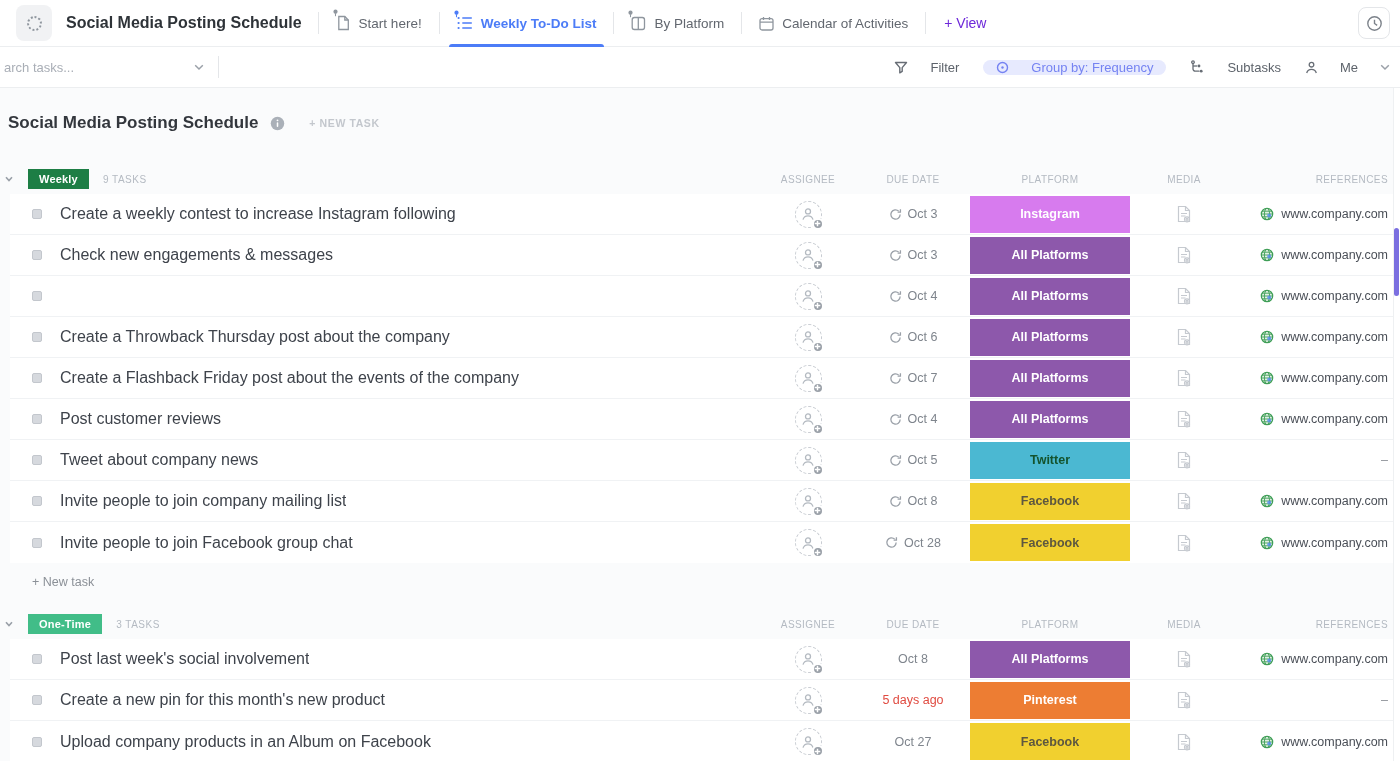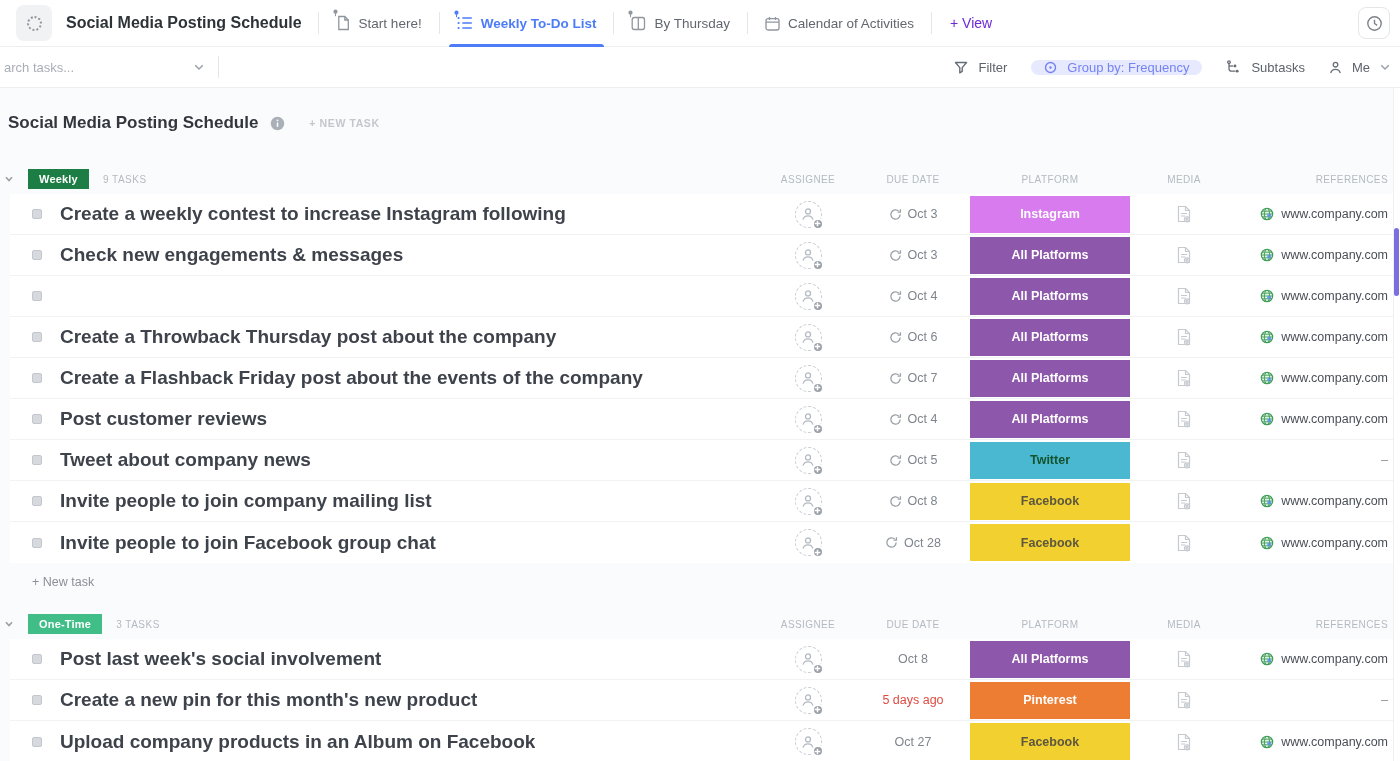--- a/index.html
+++ b/index.html
@@ -23,21 +23,21 @@
   .tab-icon{position:relative;display:inline-flex;align-items:center;}
   .pin{position:absolute;top:-6px;left:-4px;display:inline-flex;}
   .add-view{display:flex;align-items:center;gap:6px;background:none;border:none;color:#6d28d9;font-size:14px;padding:0 18px;cursor:pointer;white-space:nowrap;}
   .clock-btn{margin-left:auto;width:32px;height:32px;border:1px solid #e4e6e9;border-radius:8px;background:#fff;display:flex;align-items:center;justify-content:center;cursor:pointer;flex:none;}
 
   
   .toolbar{height:41px;background:#fff;border-bottom:1px solid #eceef0;display:flex;align-items:center;}
   .search{display:flex;align-items:center;justify-content:space-between;width:218px;padding:0 14px 0 4px;color:#a9aeb6;font-size:13px;cursor:text;height:100%;}
   .tb-divider{width:1px;height:22px;background:#e4e6e9;}
   .tb-right{margin-left:auto;display:flex;align-items:center;gap:24px;padding-right:10px;}
-  .tb-btn{display:flex;align-items:center;gap:10px;background:none;border:none;color:#5d636b;font-size:13px;cursor:pointer;padding:0;white-space:nowrap;}
+  .tb-btn{display:flex;align-items:center;gap:22px;background:none;border:none;color:#5d636b;font-size:13px;cursor:pointer;padding:0;white-space:nowrap;}
   .pill{background:var(--pill-bg);color:var(--pill-fg);border-radius:15px;padding:0 13px;}
   .pill span{color:var(--pill-fg);}
 
   
   .page-head{display:flex;align-items:center;gap:12px;margin:22px 0 0 8px;height:26px;}
   .page-title{font-size:17px;font-weight:700;color:#33373d;margin:0;}
   .new-task-top{color:#c3c7cd;font-size:10.5px;letter-spacing:.6px;font-weight:700;background:none;border:none;cursor:pointer;margin-left:6px;}
 
   
   .group{margin:28px 4px 0 10px;}
@@ -48,21 +48,21 @@
   .collapse{margin-left:-6px;display:inline-flex;cursor:pointer;}
   .gbadge{color:#fff;font-size:11px;font-weight:700;padding:4px 11px;border-radius:0;cursor:pointer;letter-spacing:.2px;}
   .gcount{color:#b4bac2;font-size:10px;letter-spacing:.5px;}
   .colh{color:#b4bac2;font-size:10px;letter-spacing:.4px;text-align:center;}
   .colh.refs{text-align:right;padding-right:8px;}
   .rows{background:#fff;border-radius:3px;}
   .task-row{height:41px;border-bottom:1px solid #f0f2f4;background:#fff;}
   .task-row:last-child{border-bottom:none;}
   .cell-name{display:flex;align-items:center;gap:18px;padding-left:22px;min-width:0;}
   .status-sq{width:10px;height:10px;background:#d6d9de;border:1px solid #c3c7cd;border-radius:2px;flex:none;cursor:pointer;}
-  .t-title{font-size:19px;color:#3e434b;white-space:nowrap;overflow:hidden;text-overflow:ellipsis;cursor:pointer;font-weight:bold;}
+  .t-title{font-size:16px;color:#3e434b;white-space:nowrap;overflow:hidden;text-overflow:ellipsis;cursor:pointer;}
   .cell-center{display:flex;justify-content:center;align-items:center;}
   .assignee{width:27px;height:27px;border:1px dashed #c7cbd1;border-radius:50%;position:relative;display:flex;align-items:center;justify-content:center;cursor:pointer;background:transparent;}
   .plus-badge{position:absolute;right:-3px;bottom:-3px;width:12px;height:12px;border-radius:50%;background:#9aa0a8;border:2px solid #fff;display:flex;align-items:center;justify-content:center;}
   .due{gap:6px;color:#7f858d;font-size:12.5px;cursor:pointer;}
   .due.overdue{color:var(--overdue);}
   .recur{display:inline-flex;}
   .pbadge{height:37px;margin:1px 2px;display:flex;align-items:center;justify-content:center;font-size:12.5px;font-weight:700;cursor:pointer;}
   .media-ic{display:inline-flex;cursor:pointer;}
   .cell-ref{display:flex;justify-content:flex-end;align-items:center;gap:7px;padding-right:8px;font-size:12.5px;color:#4a4f57;}
   .ref-text{cursor:pointer;white-space:nowrap;}
@@ -124,21 +124,21 @@
             <rect x="1.2" y="1.5" width="12.3" height="12" rx="2.2"></rect>
             <path d="M7.3 1.5v12"></path>
           </svg>
           <span class="pin">
             <svg width="7" height="8" viewBox="0 0 8 9">
               <circle cx="4" cy="3" r="2.4" fill="#8f969e"></circle>
               <rect x="3.4" y="4.6" width="1.2" height="3.6" rx="0.6" fill="#8f969e"></rect>
             </svg>
           </span>
         </span>
-        <span>By Thursday</span>
+        <span>By Platform</span>
       </div>
       <div class="tab-divider"></div>
       <div class="tab">
         <span class="tab-icon">
           <svg width="15" height="15" viewBox="0 0 15 15" fill="none" stroke="#8f969e" stroke-width="1.3">
             <rect x="1" y="2.6" width="13" height="11.4" rx="2"></rect>
             <path d="M1 6.2h13M4.5 1v3M10.5 1v3"></path>
           </svg>
         </span>
         <span>Calendar of Activities</span>

